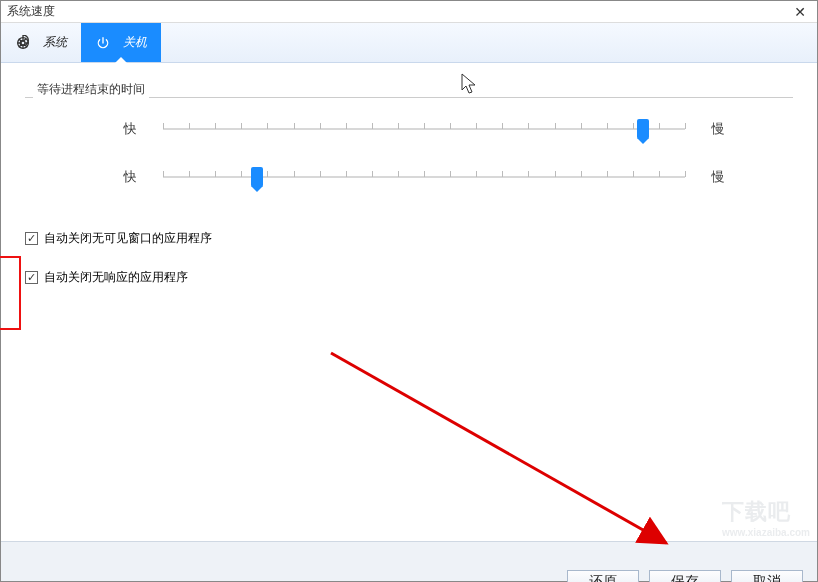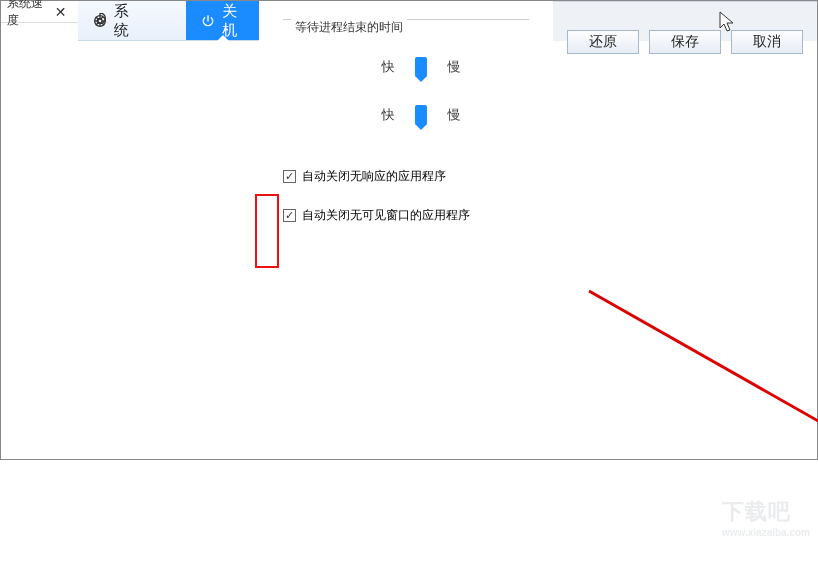--- a/index.html
+++ b/index.html
@@ -7,25 +7,25 @@
   font-family: "Microsoft YaHei", "SimSun", Arial, sans-serif;
   font-size: 12px;
   background: #fff;
   width: 818px;
   height: 582px;
   overflow: hidden;
   position: relative;
 }
 .window {
   width: 818px;
-  height: 460px;
+  height: 582px;
   border: 1px solid #888;
   background: #fff;
   display: flex;
-  flex-direction: row;
+  flex-direction: column;
 }
 .titlebar {
   height: 22px;
   background: #fff;
   border-bottom: 1px solid #ddd;
   display: flex;
   align-items: center;
   padding: 0 6px;
   font-size: 12px;
   color: #333;
@@ -41,31 +41,31 @@
 .tabs {
   height: 40px;
   background: linear-gradient(#f5f9ff, #e8f0fb);
   border-bottom: 1px solid #c9d8ec;
   display: flex;
   align-items: stretch;
 }
 .tab {
   display: flex;
   align-items: center;
-  gap: 6px;
+  gap: 12px;
   padding: 0 14px;
   cursor: pointer;
   color: #222;
-  font-size: 15px;
+  font-size: 12px;
   position: relative;
+  font-style: italic;
 }
 .tab.active {
   background: #1a8cff;
   color: #fff;
-  margin-left: 36px;
 }
 .tab.active::after {
   content: "";
   position: absolute;
   bottom: -1px;
   left: 50%;
   transform: translateX(-50%);
   width: 0; height: 0;
   border-left: 6px solid transparent;
   border-right: 6px solid transparent;
@@ -75,21 +75,21 @@
 .content {
   flex: 1;
   padding: 18px 24px;
   position: relative;
 }
 .group {
   margin-bottom: 30px;
 }
 .group-header {
   display: flex;
-  align-items: flex-start;
+  align-items: flex-end;
   margin-bottom: 22px;
 }
 .group-line-left {
   width: 8px;
   height: 1px;
   background: #ccc;
 }
 .group-title {
   padding: 0 4px;
   color: #333;
@@ -327,26 +327,26 @@
             <div class="slider-thumb" style="left: 18%;"></div>
           </div>
         <div class="slider-label-right">慢</div>
       </div>
     </div>
 
     <div style="height:14px"></div>
 
     <div class="checkbox-row">
       <span class="checkbox checked"></span>
-      <span>自动关闭无响应的应用程序</span>
+      <span>自动关闭无可见窗口的应用程序</span>
     </div>
 
     <div class="checkbox-row">
       <span class="checkbox checked"></span>
-      <span>自动关闭无可见窗口的应用程序</span>
+      <span>自动关闭无响应的应用程序</span>
     </div>
 
     <div class="highlight-box" style="left:-4px; top:193px; width:24px; height:74px;"></div>
 
     <svg class="cursor-svg" style="left:460px; top:10px;" width="18" height="24" viewBox="0 0 18 24">
       <path d="M1 1 L1 17 L5 13 L8 20 L11 19 L8 12 L14 12 Z" fill="#fff" stroke="#333" stroke-width="1"></path>
     </svg>
 
     <svg class="arrow" style="left:310px; top:280px;" width="400" height="220">
       <defs>

